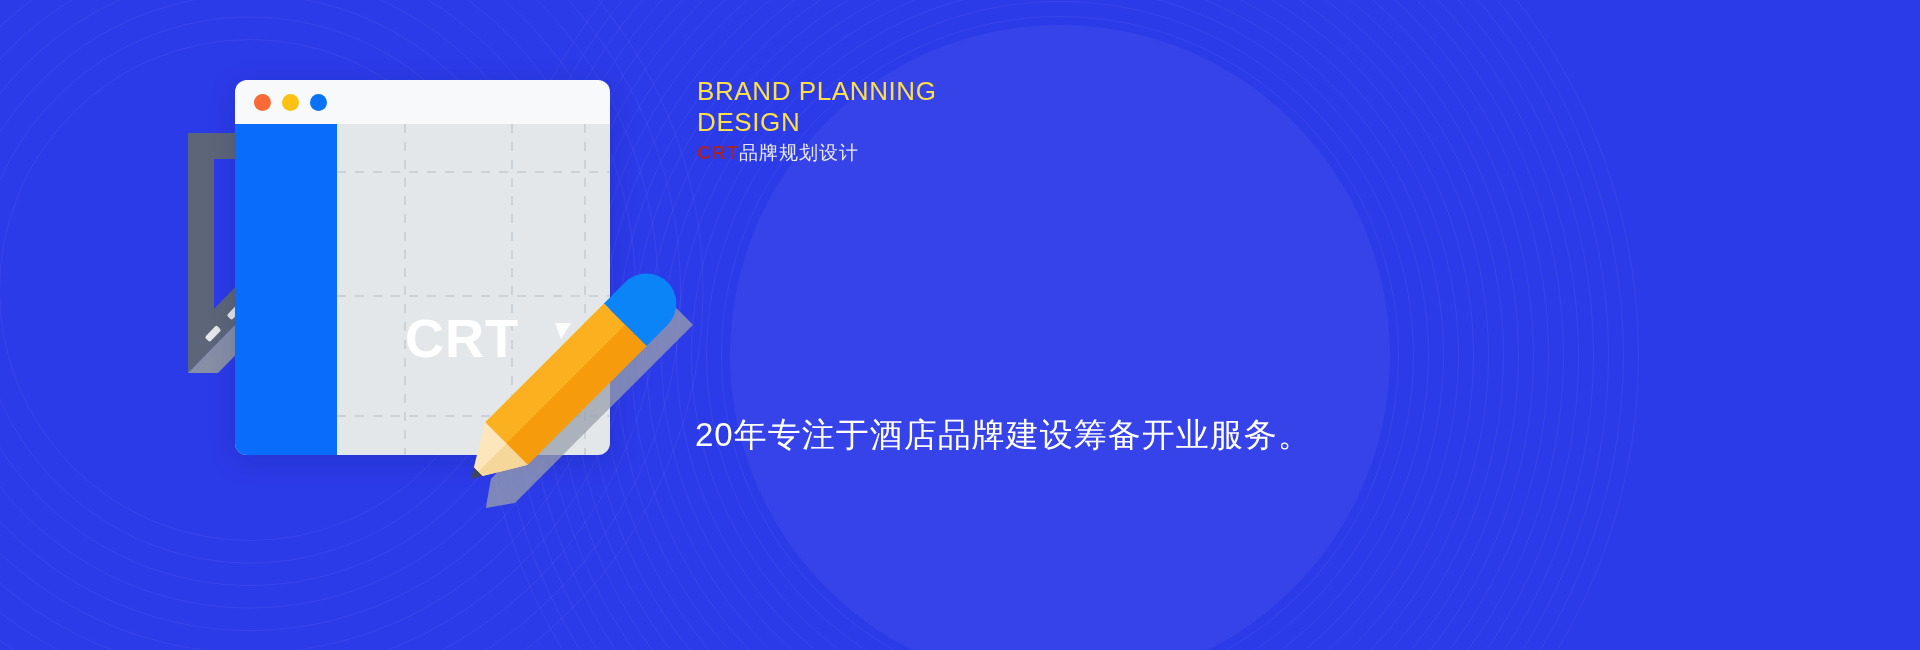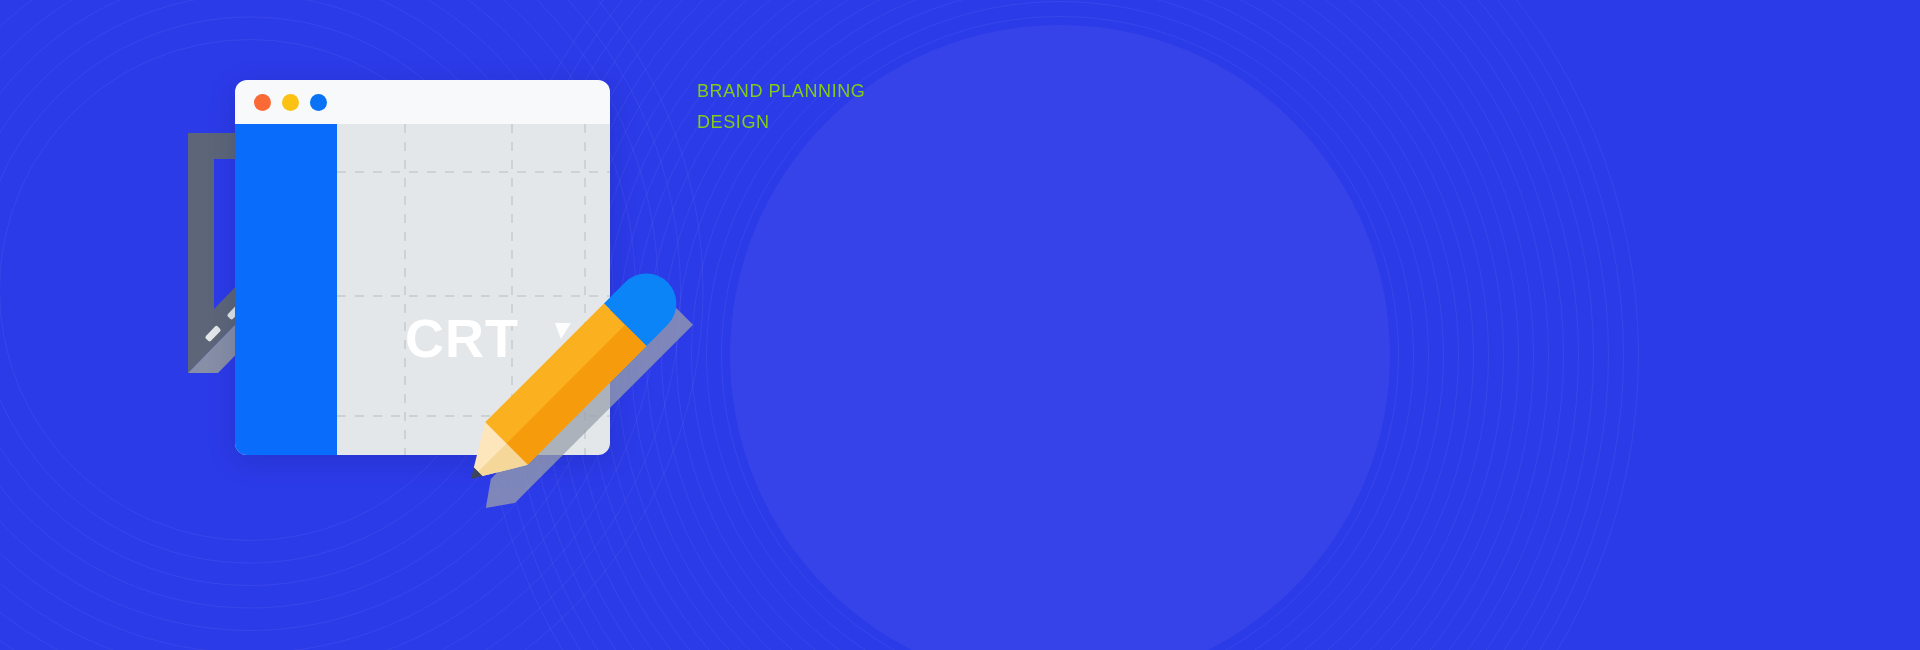--- a/index.html
+++ b/index.html
@@ -56,21 +56,21 @@
   #grid{position:absolute;left:102px;top:44px;width:273px;height:331px;}
   
   #crt-logo{
     position:absolute;left:170px;top:225px;width:200px;height:70px;
   }
   
   #pencil{position:absolute;left:245px;top:165px;width:290px;height:290px;}
   
   #headline{
     position:absolute;left:697px;top:76px;width:520px;
-    color:#84cc16;font-size:18px;line-height:31px;letter-spacing:.6px;
+    color:#fde047;font-size:26px;line-height:31px;letter-spacing:.6px;
     font-weight:400;white-space:pre-line;
   }
   #subtitle{
     position:absolute;left:697px;top:140px;width:560px;
     font-size:19px;line-height:26px;letter-spacing:1px;color:#e9eaf7;
   }
   #subtitle .brand{color:#a3232e;font-weight:700;letter-spacing:1px;}
   #tagline-en{
     position:absolute;left:695px;top:330px;width:700px;
     color:#ffffff;font-size:30px;line-height:41px;font-weight:400;
@@ -190,15 +190,19 @@
         <path d="M152 242 L182 242 L158 282 L152 282 Z" fill="#f6d79a"></path>
 
         <path d="M146 282 L158 282 L152 292 Z" fill="#3e4659"></path>
       </g>
     </svg>
   </div>
 
   <div id="headline">BRAND PLANNING
 DESIGN</div>
 
-
+  <div id="subtitle">
+    <span class="brand">CRT</span><span>品牌规划设计</span>
+  </div>
+
+  <div id="tagline-cn">20年专注于酒店品牌建设筹备开业服务。</div>
 
 </div>
 
 </body></html>

